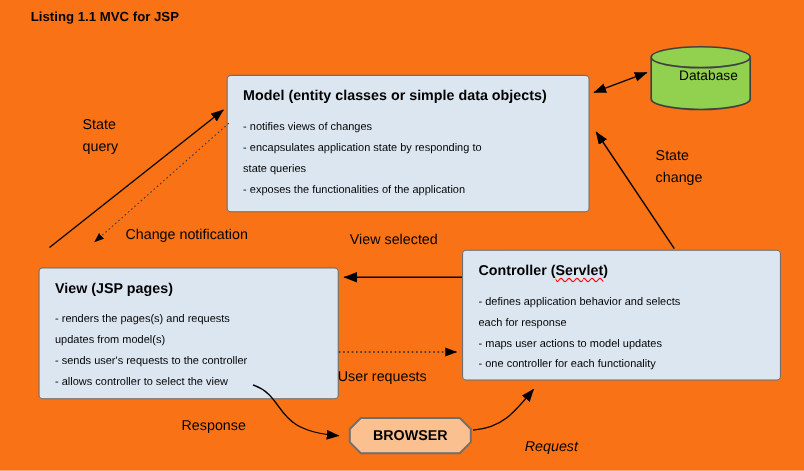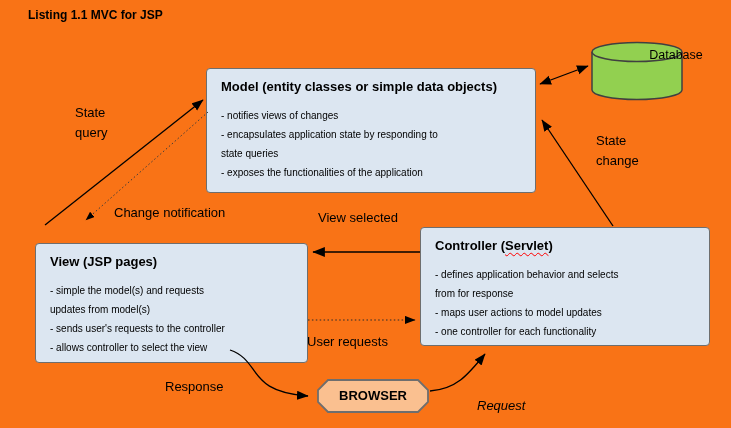--- a/index.html
+++ b/index.html
@@ -43,32 +43,32 @@
       <div class="bline">- notifies views of changes</div>
       <div class="bline">- encapsulates application state by responding to</div>
       <div class="bline">state queries</div>
       <div class="bline">- exposes the functionalities of the application</div>
     </div>
   </div>
 
   <div class="node" style="left:35px;top:227px;width:273px;height:120px;margin-top:16px;">
     <div class="node-title">View (JSP pages)</div>
     <div class="node-body">
-      <div class="bline">- simple the model(s) and requests</div>
+      <div class="bline">- renders the pages(s) and requests</div>
       <div class="bline">updates from model(s)</div>
       <div class="bline">- sends user's requests to the controller</div>
       <div class="bline">- allows controller to select the view</div>
     </div>
   </div>
 
   <div class="node" style="left:420px;top:227px;width:290px;height:119px;">
     <div class="node-title"><span>Controller (</span><span class="misspelled">Servlet</span><span>)</span></div>
     <div class="node-body">
       <div class="bline">- defines application behavior and selects</div>
-      <div class="bline">from for response</div>
+      <div class="bline">each for response</div>
       <div class="bline">- maps user actions to model updates</div>
       <div class="bline">- one controller for each functionality</div>
     </div>
   </div>
 
   <div class="lbl wrap" style="left:75px;top:103px;width:45px;">State query</div>
   <div class="lbl" style="left:114px;top:203px;">Change notification</div>
   <div class="lbl wrap" style="left:596px;top:131px;width:52px;">State change</div>
   <div class="lbl" style="left:318px;top:208px;">View selected</div>
   <div class="lbl" style="left:307px;top:332px;">User requests</div>
@@ -99,16 +99,16 @@
 
     <path d="M 420,252 L 313,252" fill="none" stroke="#000" stroke-width="1.4" marker-end="url(#arr)"></path>
 
     <path d="M 308,320 L 415,320" fill="none" stroke="#2a2a2a" stroke-width="1.2" stroke-dasharray="1.5 2.4" marker-end="url(#arr)"></path>
 
     <path d="M 230,350 C 262,361 246,392 308,396" fill="none" stroke="#000" stroke-width="1.3" marker-end="url(#arr)"></path>
 
     <path d="M 430,391 C 456,389 467,376 485,354" fill="none" stroke="#000" stroke-width="1.3" marker-end="url(#arr)"></path>
   </svg>
 
-  <div class="shape-label" style="left:592px;top:48px;width:104px;margin-left:32px;">Database</div>
+  <div class="shape-label" style="left:592px;top:62px;width:104px;">Database</div>
   <div class="shape-label browser-label" style="left:318px;top:388px;width:110px;">BROWSER</div>
 
 </div>
 
 </body></html>

